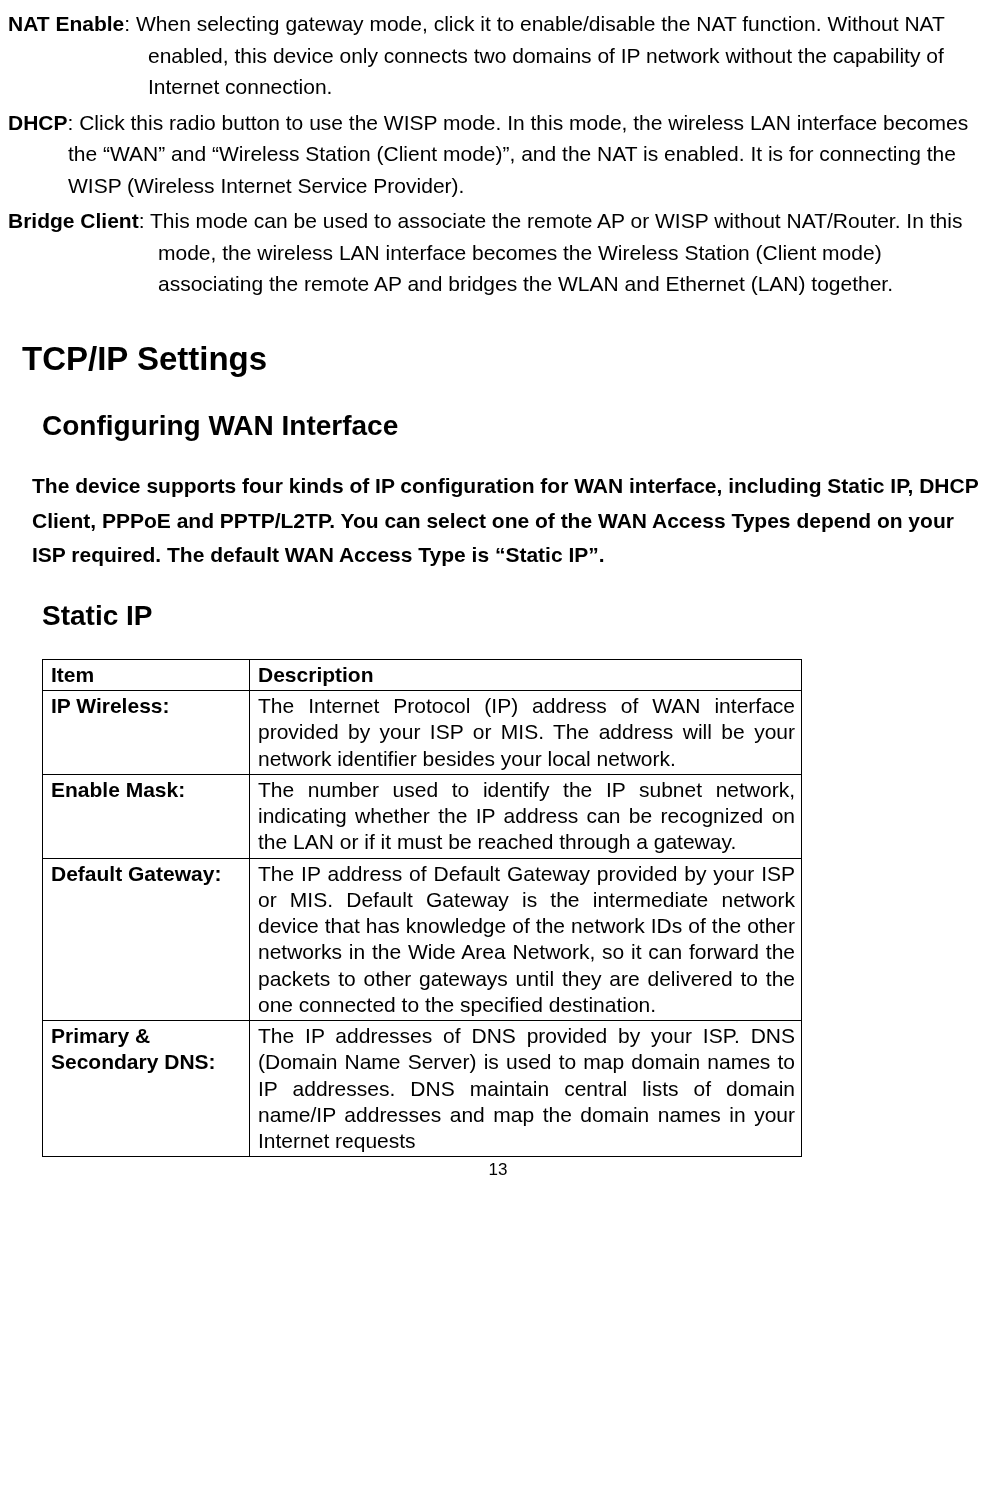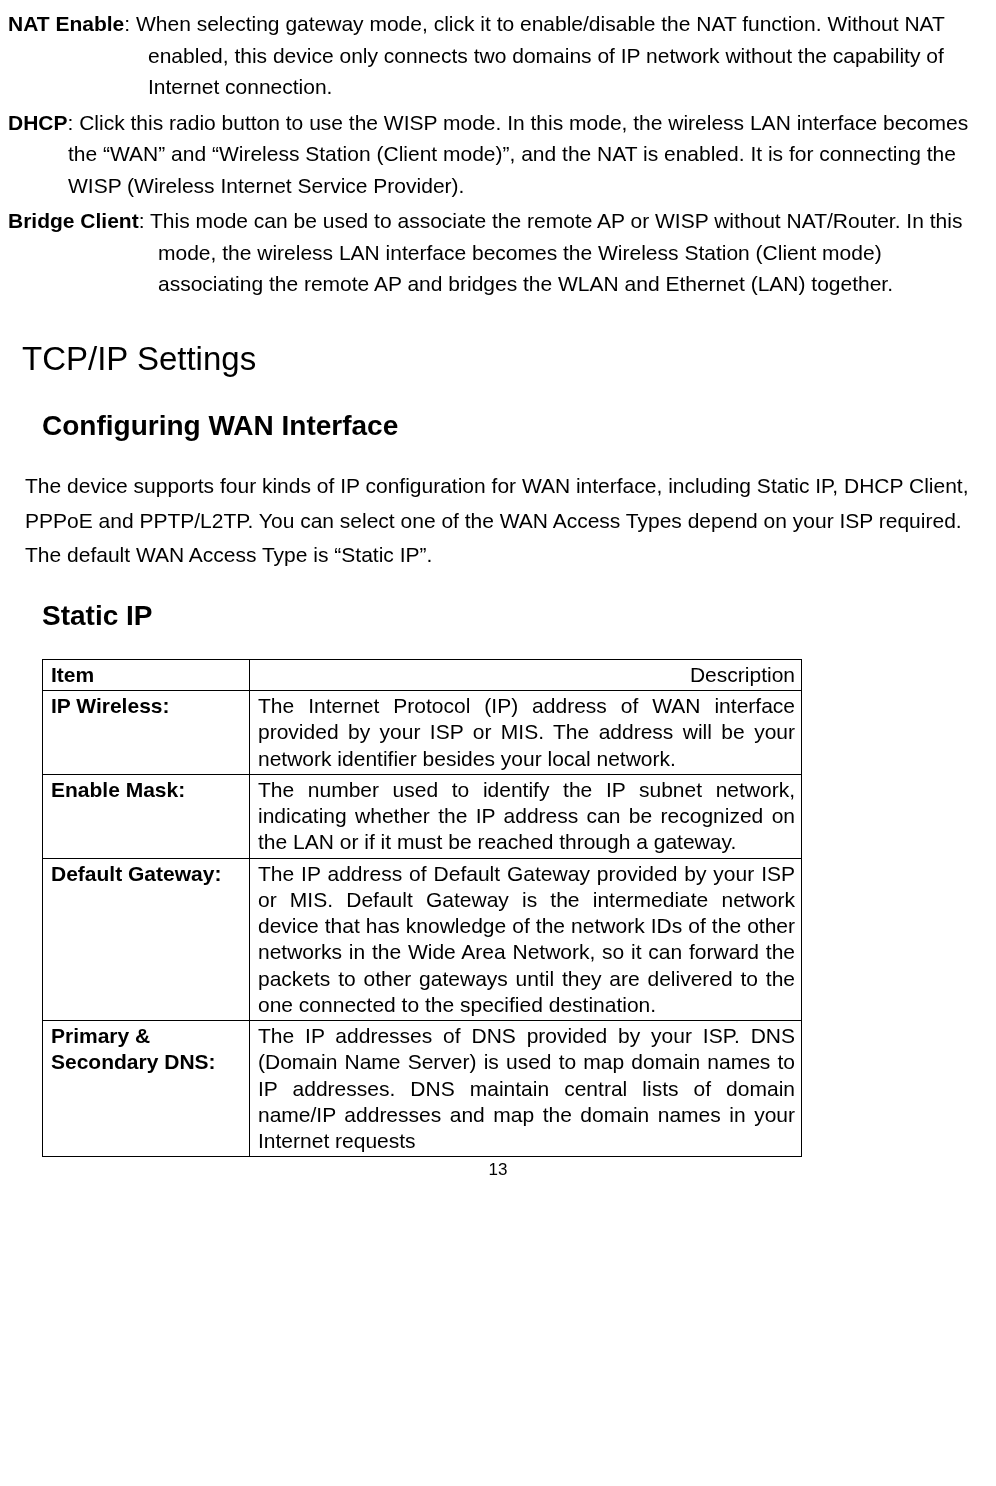--- a/index.html
+++ b/index.html
@@ -26,52 +26,52 @@
     .def-wisp {
       padding-left: 60px;
       text-indent: -60px;
     }
     .def-bridge {
       padding-left: 150px;
       text-indent: -150px;
     }
     h1.tcpip {
       font-size: 33px;
-      font-weight: normal;
+      font-weight: bold;
       margin: 34px 0 20px 14px;
     }
     h2.sub {
       font-size: 28px;
       font-weight: bold;
       margin: 22px 0 22px 34px;
     }
     .body-text {
-      margin: 0 0 22px 17px;
+      margin: 0 0 22px 24px;
       line-height: 1.65;
+      font-weight: bold;
     }
     .table-wrap {
       margin-left: 34px;
     }
     table {
       border-collapse: collapse;
       width: 760px;
     }
     td {
       border: 1px solid #000;
       padding: 2px 6px 2px 8px;
       vertical-align: top;
       line-height: 1.25;
     }
     td.item {
       font-weight: bold;
       width: 192px;
     }
     td.header-desc {
-      font-weight: normal;
-      text-align: right;
+      font-weight: bold;
     }
     td.desc {
       text-align: justify;
     }
     .page-num {
       text-align: center;
       font-size: 17px;
     }
   </style>
 </head>

